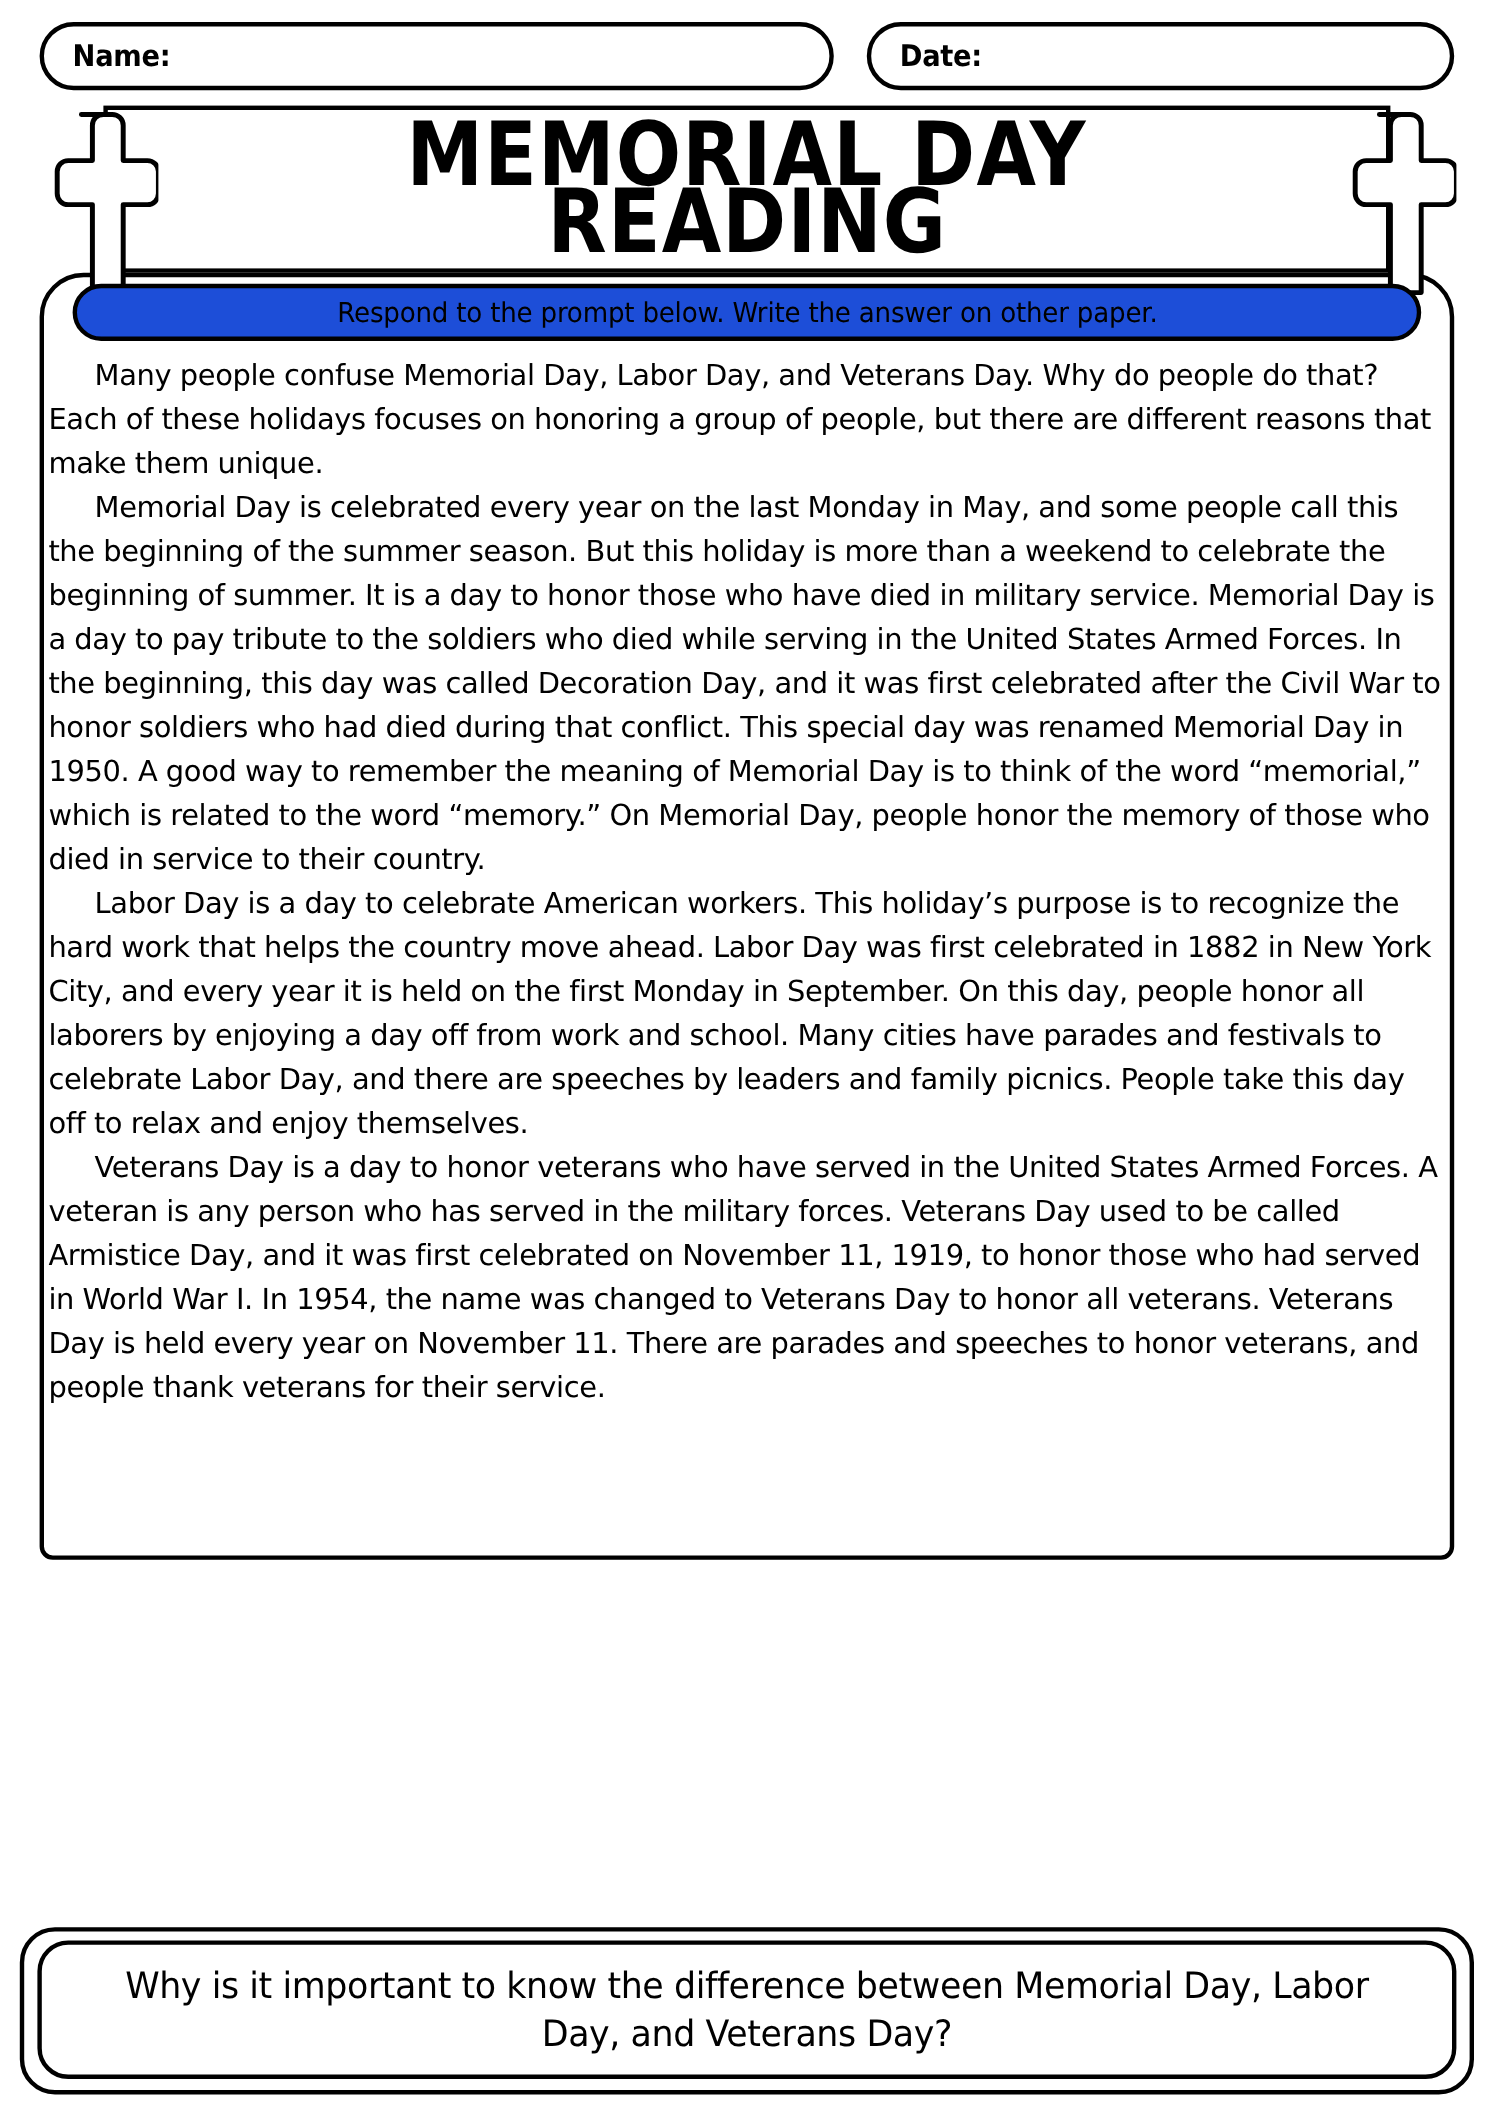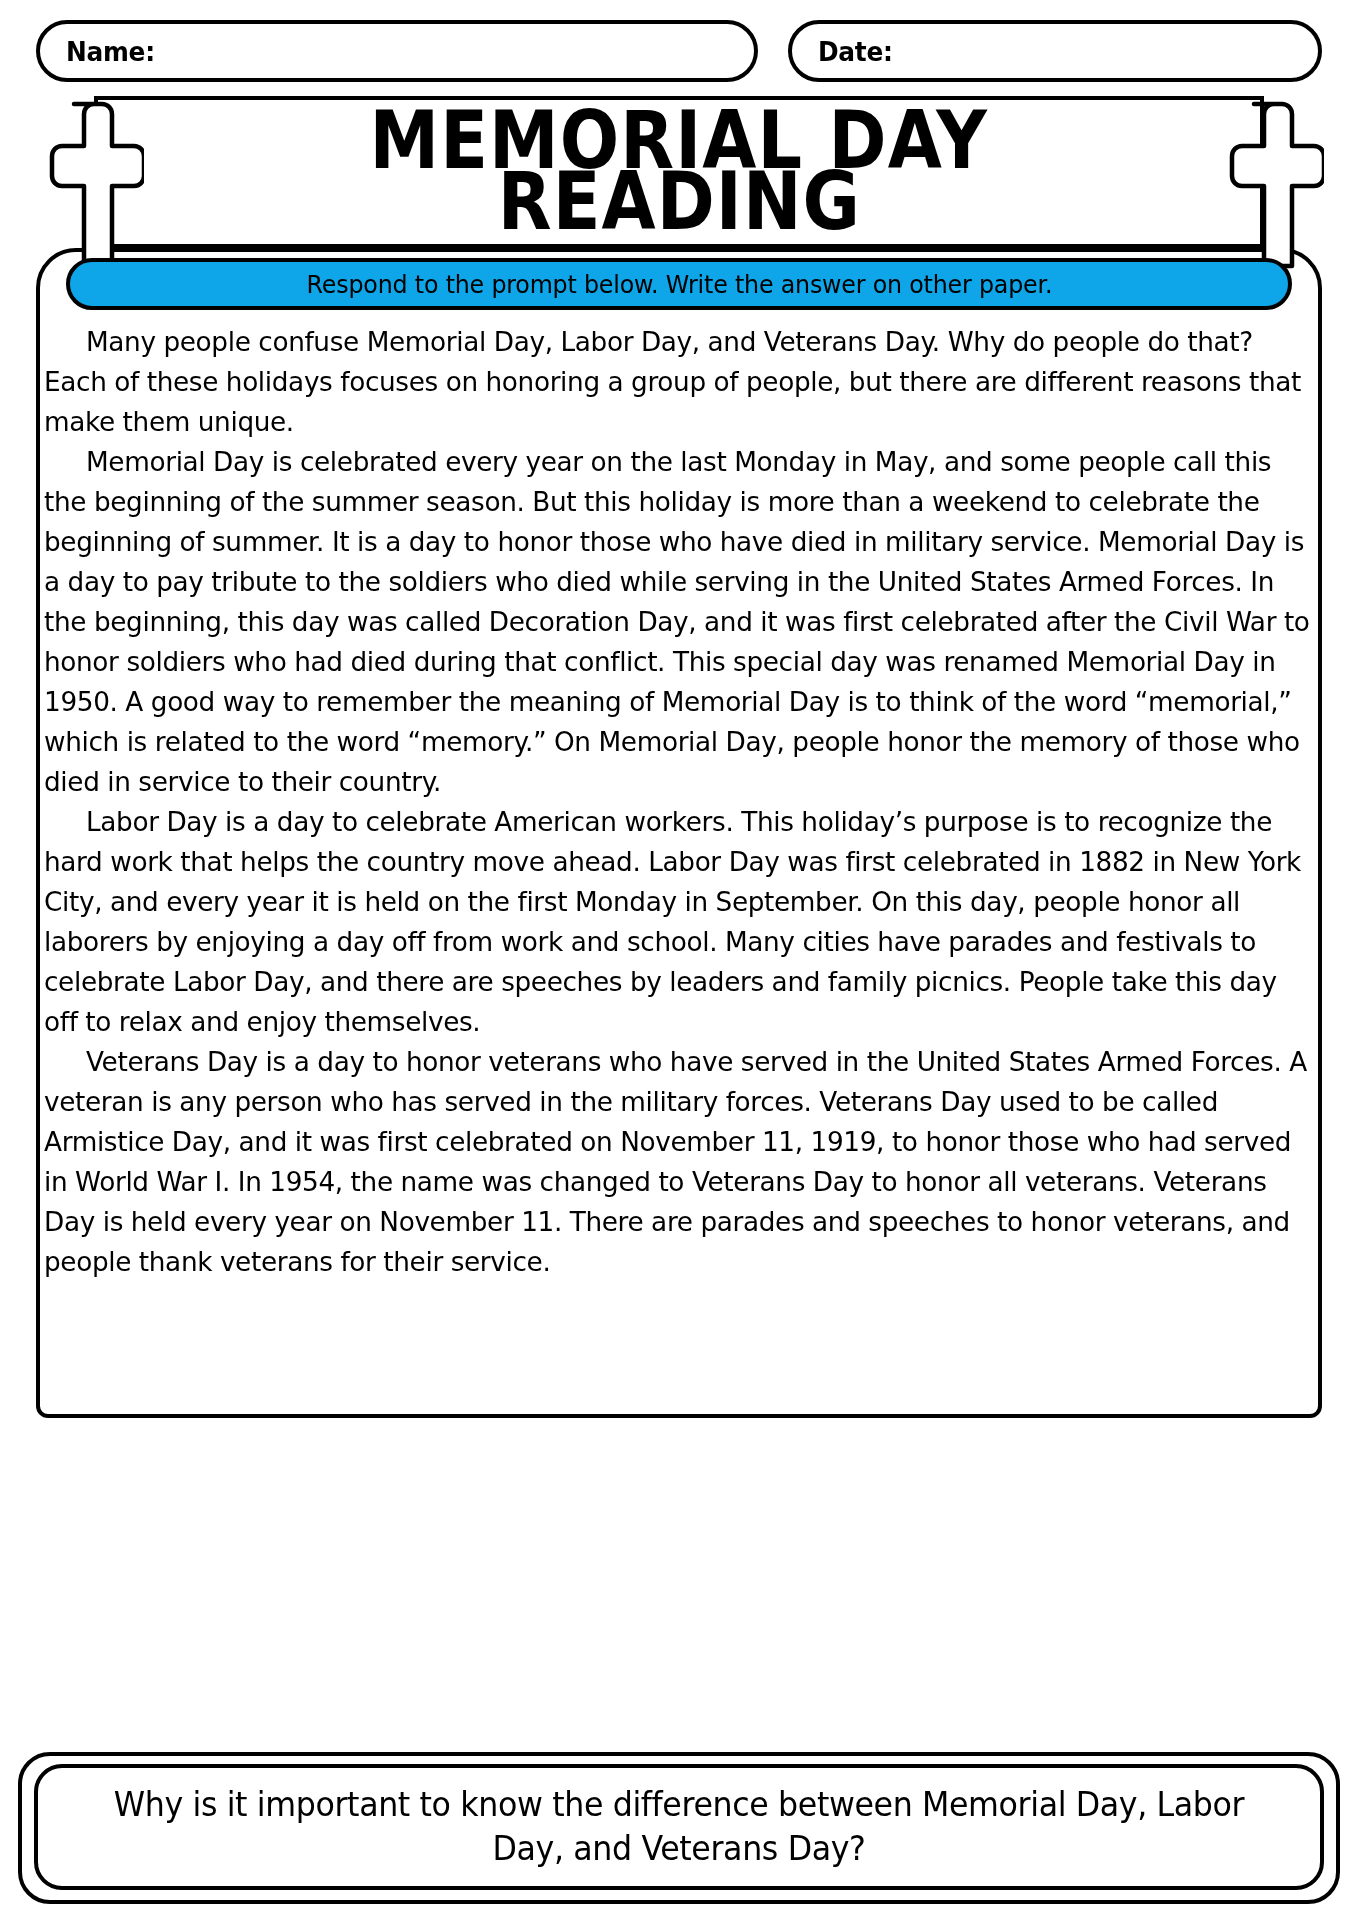--- a/index.html
+++ b/index.html
@@ -110,21 +110,21 @@
   
   .instruction-pill {
     position: absolute;
     left: 66px;
     top: 258px;
     width: 1226px;
     height: 52px;
     border: 4px solid #000;
     border-radius: 30px;
     box-sizing: border-box;
-    background: #0ea5e9;
+    background: #1d4ed8;
     display: flex;
     align-items: center;
     justify-content: center;
     z-index: 4;
   }
   .instruction-text {
     font-family: "DejaVu Sans", sans-serif;
     font-size: 25px;
     font-weight: 500;
     letter-spacing: -0.2px;

